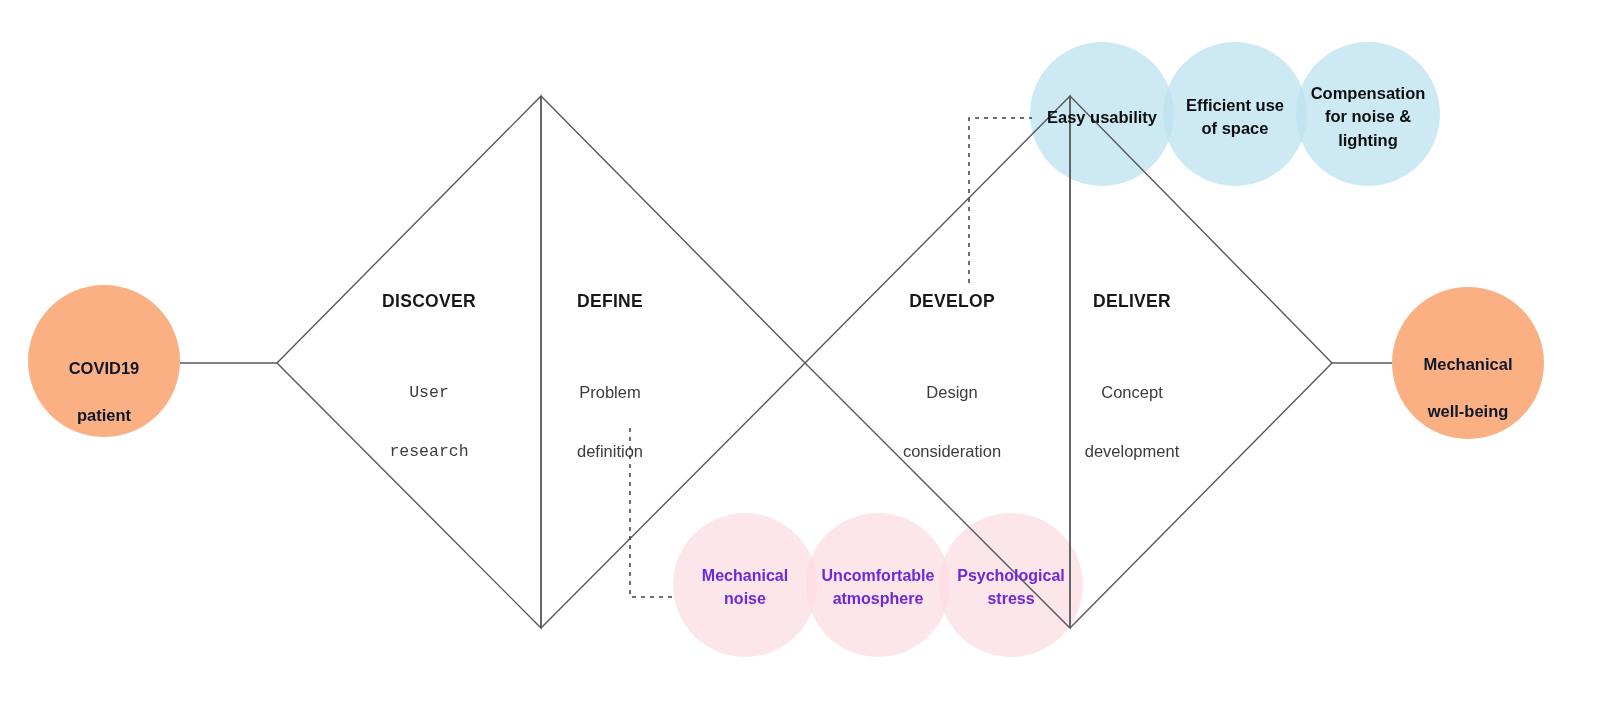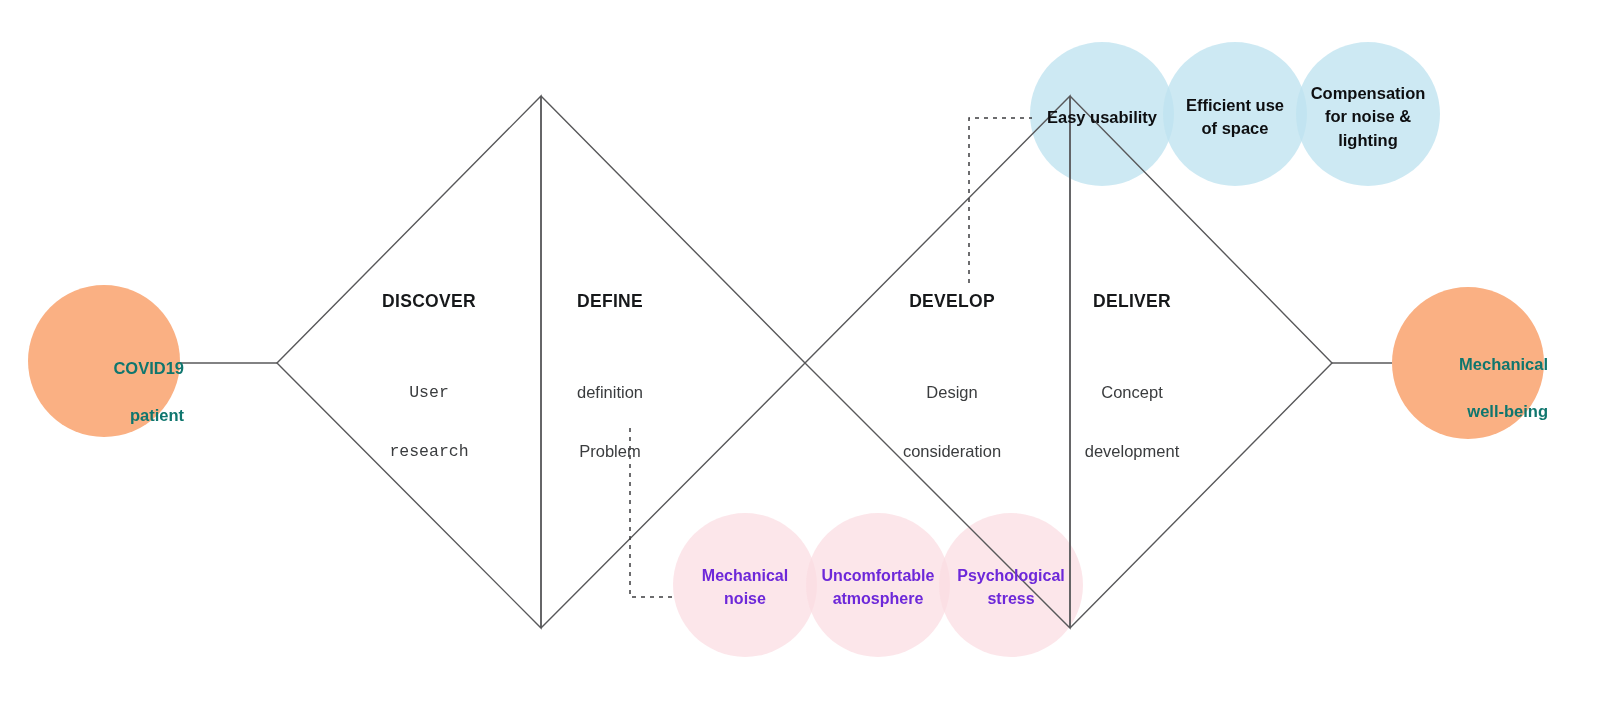--- a/index.html
+++ b/index.html
@@ -66,23 +66,22 @@
   }
   .phase-sub {
     font-size: 16.5px;
     font-weight: normal;
     color: #3a3c3e;
     line-height: 1.78;
   }
   .node-label {
     font-size: 16.5px;
     font-weight: bold;
-    color: #0f766e;
+    color: #0f172a;
     line-height: 1.42;
-    text-align: right;
   }
   .node-label-blue {
     font-size: 16.5px;
     font-weight: bold;
     color: #0d0e10;
     line-height: 1.42;
   }
   .node-label-pink {
     font-size: 16px;
     font-weight: bold;
@@ -144,22 +143,22 @@
   </div>
 
   <div class="lbl phase-title" style="left:349px; top:290px; width:160px;">DISCOVER</div>
   <div class="lbl phase-sub" style="left:349px; top:349px; width:160px;font-family:Liberation Mono, monospace;">
     <div>User</div>
     <div>research</div>
   </div>
 
   <div class="lbl phase-title" style="left:530px; top:290px; width:160px;">DEFINE</div>
   <div class="lbl phase-sub" style="left:530px; top:349px; width:160px;">
+    <div>Problem</div>
     <div>definition</div>
-    <div>Problem</div>
   </div>
 
   <div class="lbl phase-title" style="left:872px; top:290px; width:160px;">DEVELOP</div>
   <div class="lbl phase-sub" style="left:872px; top:349px; width:160px;">
     <div>Design</div>
     <div>consideration</div>
   </div>
 
   <div class="lbl phase-title" style="left:1052px; top:290px; width:160px;">DELIVER</div>
   <div class="lbl phase-sub" style="left:1052px; top:349px; width:160px;">

